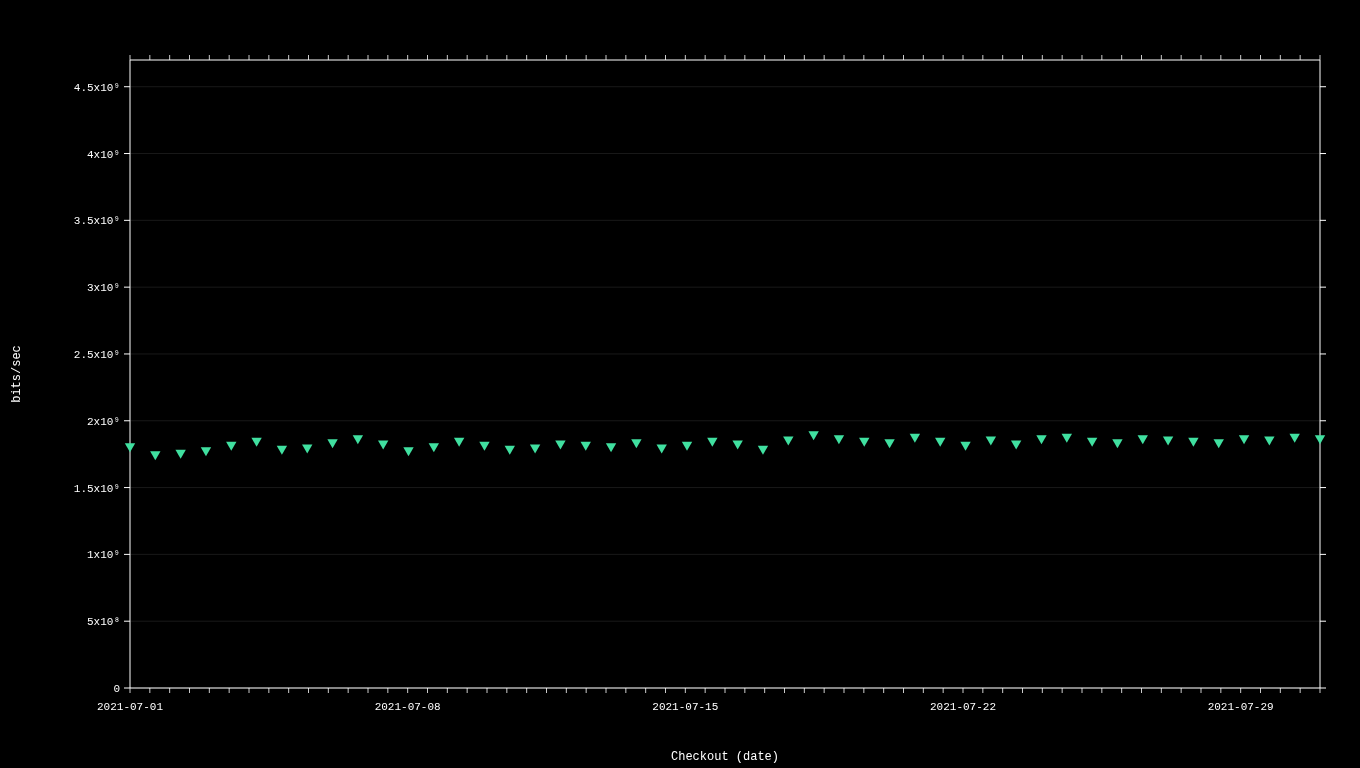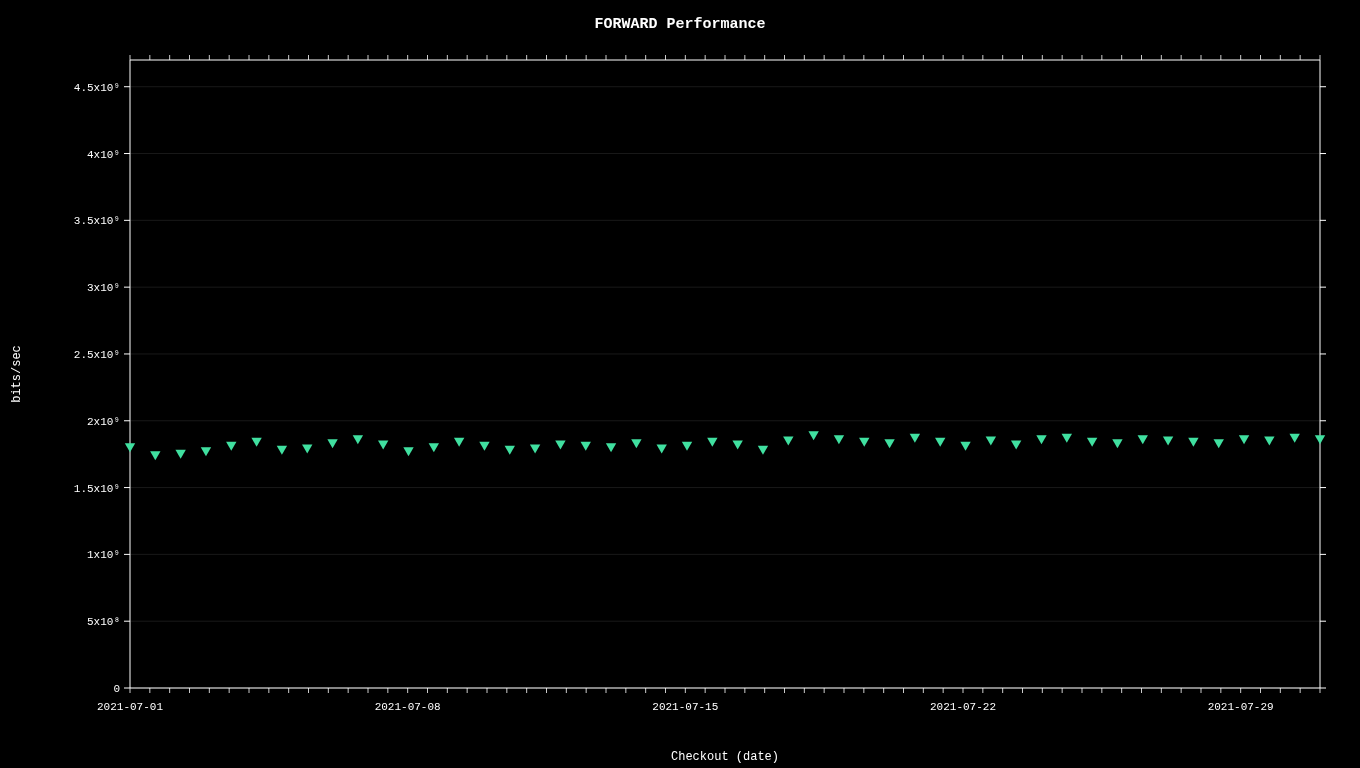--- a/index.html
+++ b/index.html
@@ -32,21 +32,20 @@
       top: 0;
       left: 0;
       width: 1360px;
       height: 768px;
     }
   </style>
 </head>
 <body>
 
 <div class="chart-container">
-  <div class="chart-title">FORWARD Performance</div>
 
   <svg class="main-chart" id="chart-svg">
       <line x1="130" y1="688" x2="1320" y2="688" stroke="#333" stroke-width="0.5"></line>
       <line x1="124" y1="688" x2="130" y2="688" stroke="#fff" stroke-width="1"></line>
       <line x1="1320" y1="688" x2="1326" y2="688" stroke="#fff" stroke-width="1"></line>
       <text x="120" y="692" text-anchor="end" fill="#fff" font-size="11" font-family="Courier New, monospace">0</text>
       <line x1="130" y1="621.1914893617021" x2="1320" y2="621.1914893617021" stroke="#333" stroke-width="0.5"></line>
       <line x1="124" y1="621.1914893617021" x2="130" y2="621.1914893617021" stroke="#fff" stroke-width="1"></line>
       <line x1="1320" y1="621.1914893617021" x2="1326" y2="621.1914893617021" stroke="#fff" stroke-width="1"></line>
       <text x="120" y="625.1914893617021" text-anchor="end" fill="#fff" font-size="11" font-family="Courier New, monospace">5x10⁸</text>

